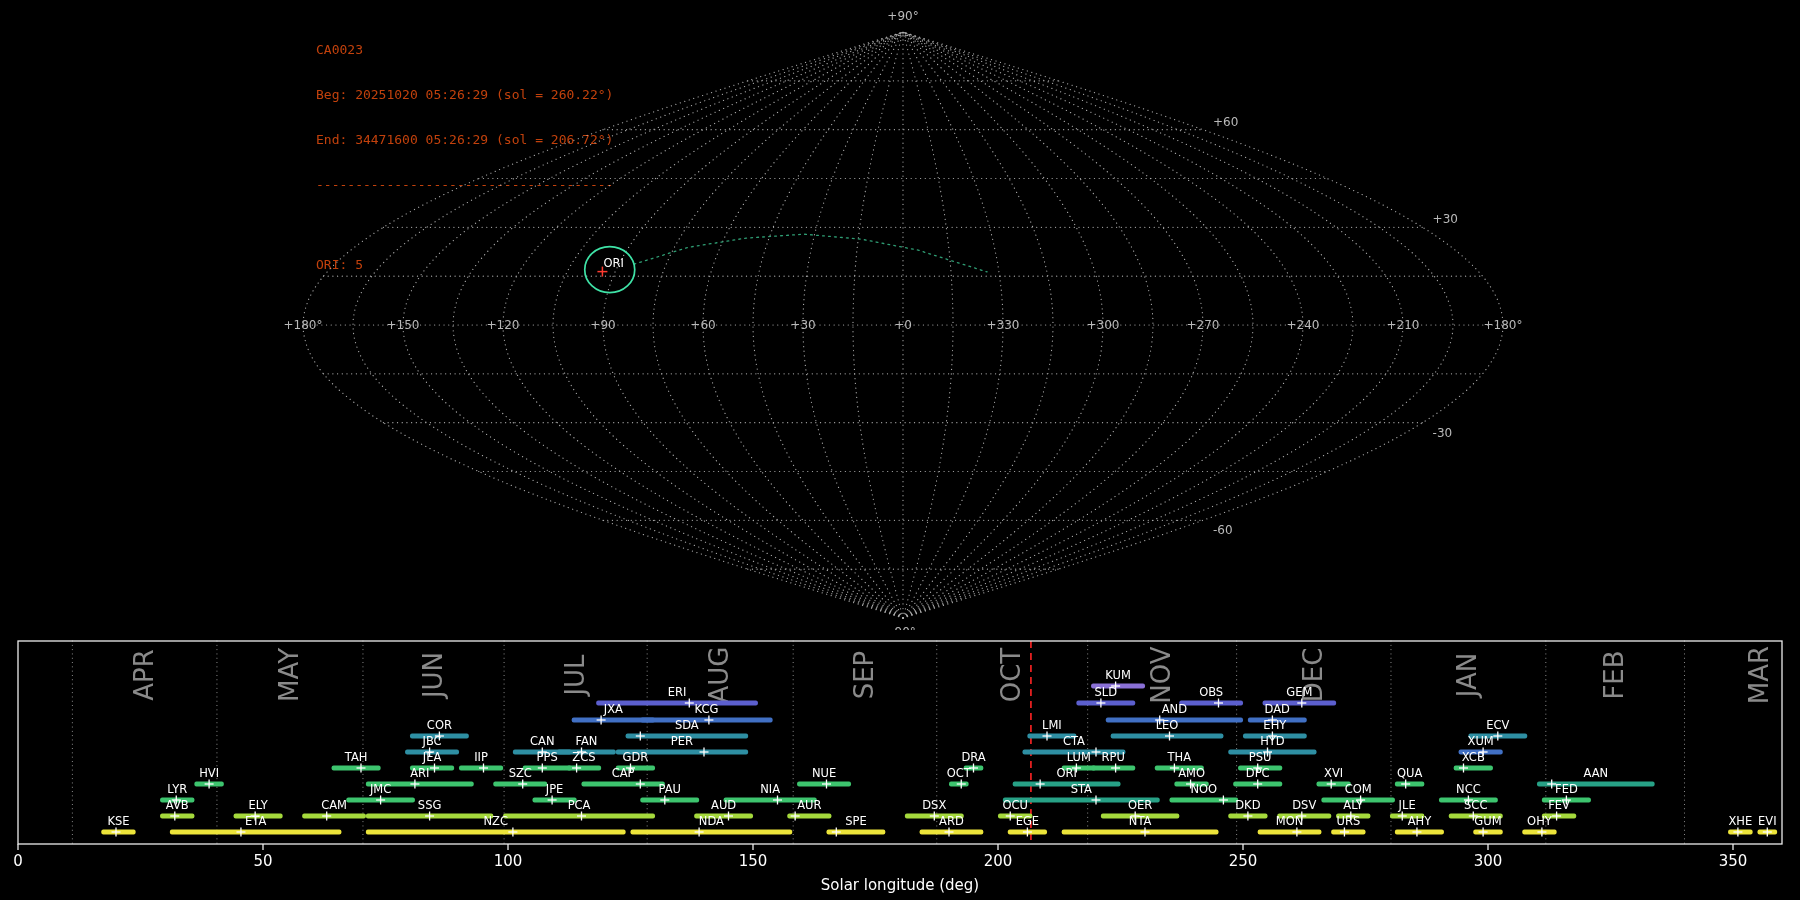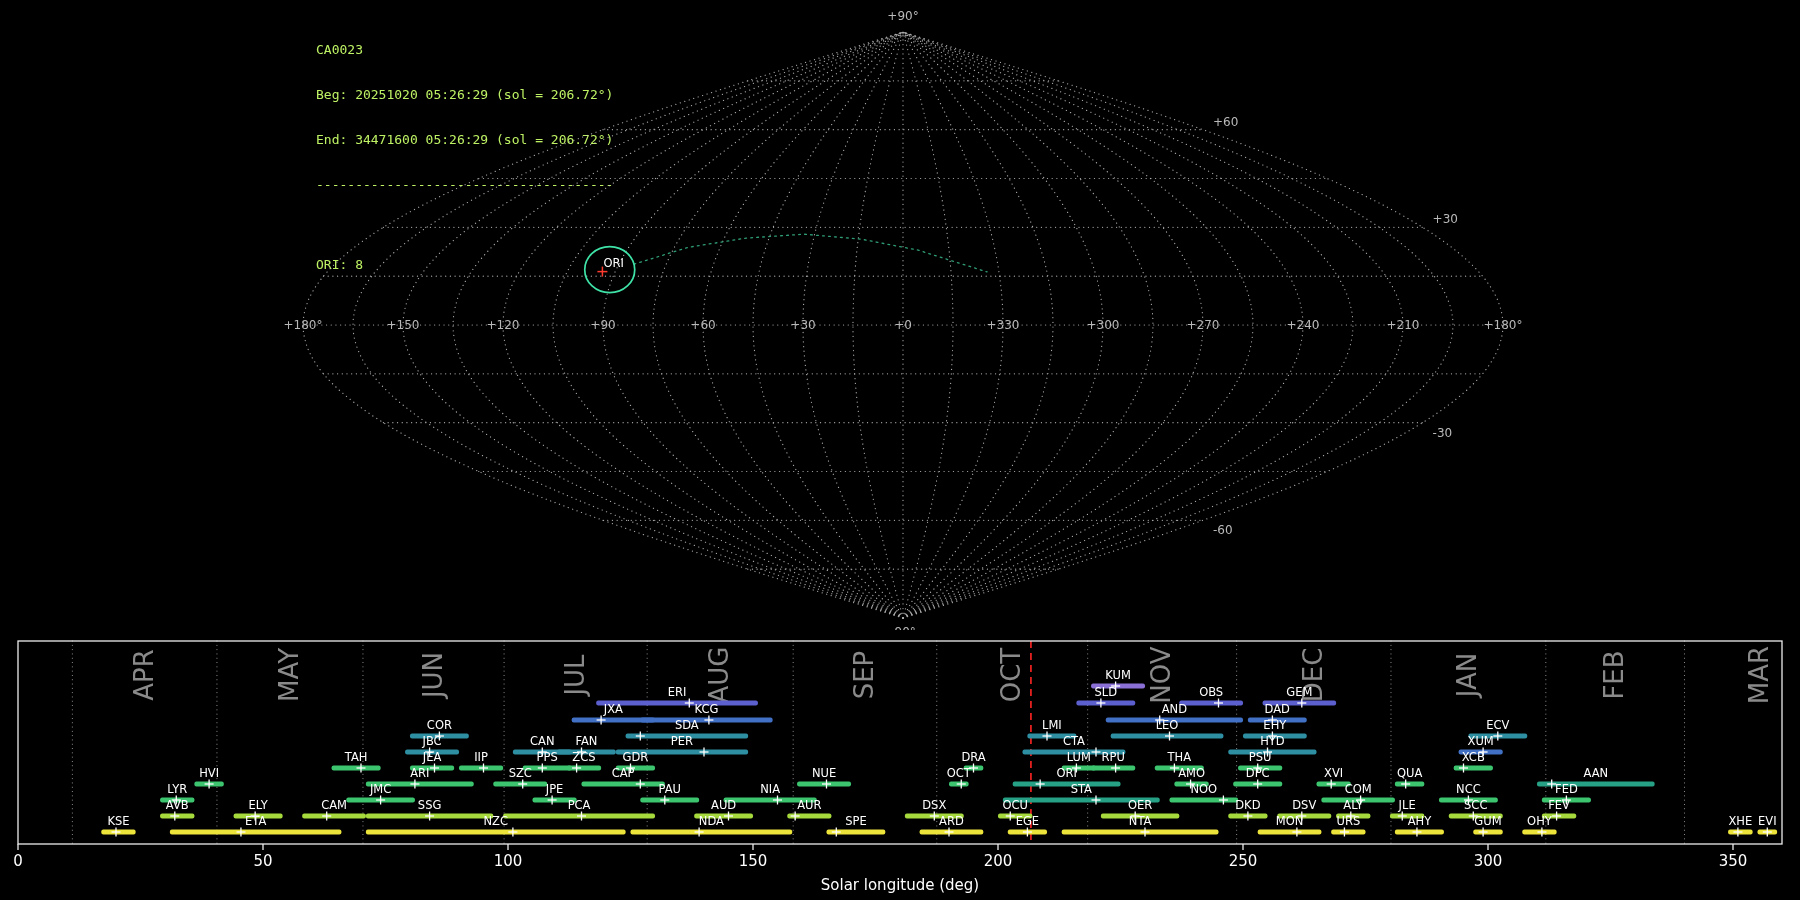--- a/index.html
+++ b/index.html
@@ -1,36 +1,36 @@
 <!DOCTYPE html>
 <html><head>
 <meta charset="utf-8">
 <style>
   html,body{margin:0;padding:0;background:#000;}
   .stage{position:relative;width:1800px;height:900px;background:#000;overflow:hidden;}
-  .info{position:absolute;left:316px;top:12px;color:#bef264;
+  .info{position:absolute;left:316px;top:12px;color:#c2410c;
         font:13px/15px "DejaVu Sans Mono", monospace;white-space:pre;}
   .info .gap{height:5px;}
   svg{position:absolute;left:0;display:block;}
   #skymap{top:0;}
   #timeline{top:630px;}
   svg text{font-family:"DejaVu Sans", sans-serif;}
 </style>
 </head>
 <body>
 
 <div class="stage">
 
   <div class="info">
     <div>CA0023</div>
-    <div>Beg: 20251020 05:26:29 (sol = 206.72°)</div>
+    <div>Beg: 20251020 05:26:29 (sol = 260.22°)</div>
     <div>End: 34471600 05:26:29 (sol = 206.72°)</div>
     <div>--------------------------------------</div>
     <div class="gap"></div>
-    <div>ORI: 8</div>
+    <div>ORI: 5</div>
   </div>
 
   <svg id="skymap" width="1800" height="630" viewBox="0 0 1800 630">
       <g stroke="#c9c9c9" stroke-width="1.2" fill="none" stroke-dasharray="0.1 4.6" stroke-linecap="round" opacity="0.85">
         <line x1="747.7085729384876" y1="569.1666666666666" x2="1058.2914270615124" y2="569.1666666666666"></line>
         <line x1="603" y1="520.3333333333334" x2="1203" y2="520.3333333333334"></line>
         <line x1="478.73593128807147" y1="471.5" x2="1327.2640687119285" y2="471.5"></line>
         <line x1="383.3847577293368" y1="422.6666666666667" x2="1422.6152422706632" y2="422.6666666666667"></line>
         <line x1="323.44450422655893" y1="373.8333333333333" x2="1482.5554957734412" y2="373.8333333333333"></line>
         <line x1="303" y1="325" x2="1503" y2="325"></line>

